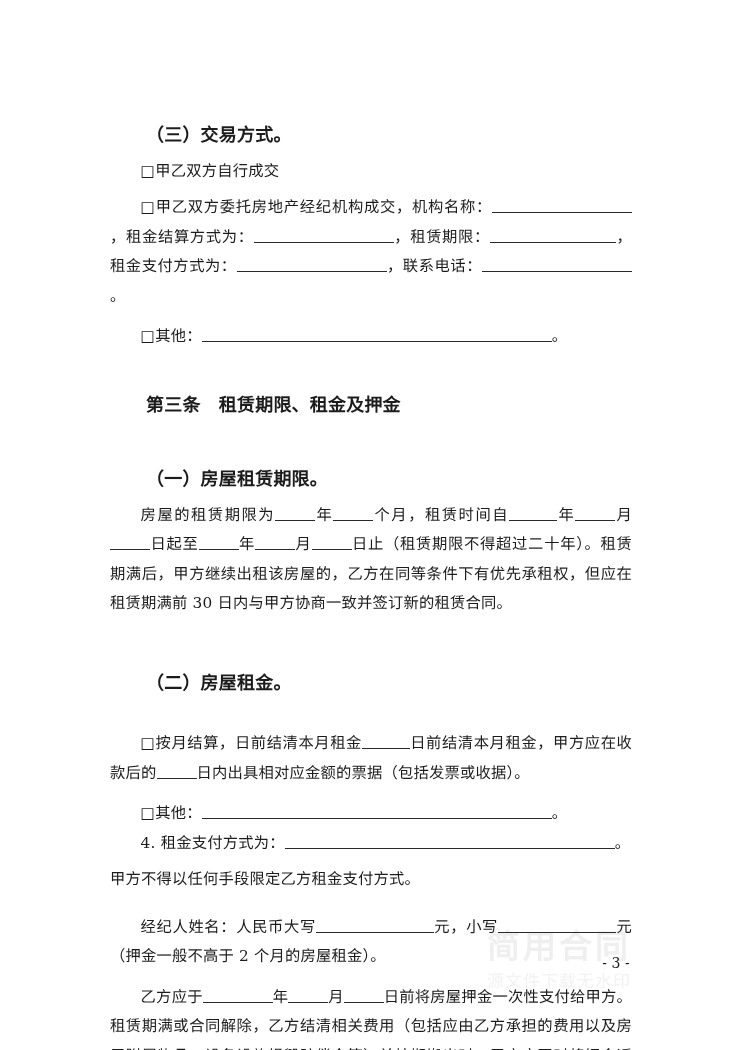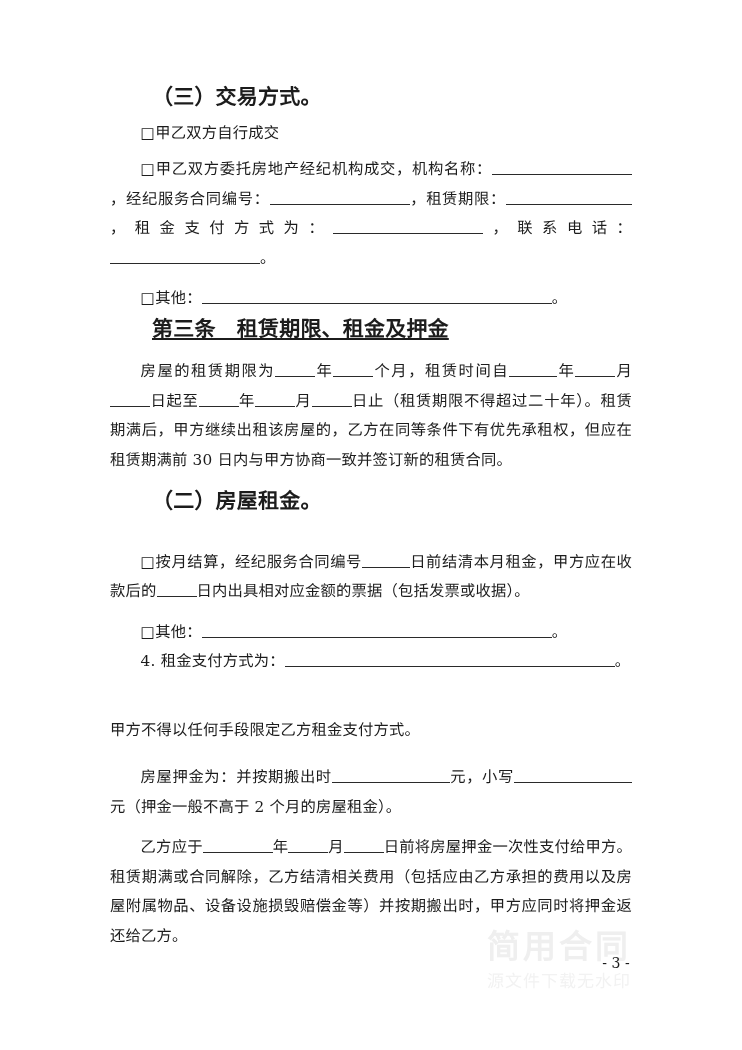--- a/index.html
+++ b/index.html
@@ -65,31 +65,31 @@
     font-size: 15.3px;
     line-height: 29.5px;
     text-align: justify;
     text-justify: inter-ideograph;
     letter-spacing: 0.2px;
   }
   .gap-sm { height: 7px; }
   .gap-md { height: 11px; }
 
   .indent { text-indent: 2em; }
-  .noindent { text-indent: 0; margin-top: 32px; }
+  .noindent { text-indent: 0; }
 
   .heading {
     font-weight: bold;
-    font-size: 21px;
+    font-size: 18px;
     line-height: 29.5px;
     text-indent: 2em;
+    margin-top: 38px;
   }
   .heading.clause {
     text-indent: 2em;
-    text-decoration: underline;
   }
 
   
   .bl {
     display: inline-block;
     border-bottom: 1px solid #2a2a2a;
     vertical-align: baseline;
     height: 15px;
     margin-bottom: -1px;
   }
@@ -137,56 +137,57 @@
   </div>
 
   <div id="content">
 
     <p class="heading">（三）交易方式。</p>
     <div class="gap-sm"></div>
 
     <p class="indent"><span>□甲乙双方自行成交</span></p>
     <div class="gap-sm"></div>
 
-    <p class="indent"><span>□甲乙双方委托房地产经纪机构成交，机构名称：</span><span class="bl bl-w140"></span><span>，经纪服务合同编号：</span><span class="bl bl-w140"></span><span>，租赁期限：</span><span class="bl bl-w126"></span><span>，租金支付方式为：</span><span class="bl bl-w150"></span><span>，联系电话：</span><span class="bl bl-w150"></span><span>。</span></p>
+    <p class="indent"><span>□甲乙双方委托房地产经纪机构成交，机构名称：</span><span class="bl bl-w140"></span><span>，租金结算方式为：</span><span class="bl bl-w140"></span><span>，租赁期限：</span><span class="bl bl-w126"></span><span>，租金支付方式为：</span><span class="bl bl-w150"></span><span>，联系电话：</span><span class="bl bl-w150"></span><span>。</span></p>
     <div class="gap-md"></div>
 
     <p class="indent"><span>□其他：</span><span class="bl bl-fill"></span><span>。</span></p>
 
     <p class="heading clause">第三条　租赁期限、租金及押金</p>
     <div class="gap-sm"></div>
 
+    <p class="heading">（一）房屋租赁期限。</p>
     <div class="gap-sm"></div>
 
     <p class="indent"><span>房屋的租赁期限为</span><span class="bl bl-w40"></span><span>年</span><span class="bl bl-w40"></span><span>个月，租赁时间自</span><span class="bl bl-w48"></span><span>年</span><span class="bl bl-w40"></span><span>月</span><span class="bl bl-w40"></span><span>日起至</span><span class="bl bl-w40"></span><span>年</span><span class="bl bl-w40"></span><span>月</span><span class="bl bl-w40"></span><span>日止（租赁期限不得超过二十年）。租赁期满后，甲方继续出租该房屋的，乙方在同等条件下有优先承租权，但应在租赁期满前 30 日内与甲方协商一致并签订新的租赁合同。</span></p>
     <div class="gap-md"></div>
 
     <p class="heading">（二）房屋租金。</p>
     <div class="gap-sm"></div>
 
     <div class="gap-md"></div>
 
     <div class="gap-sm"></div>
 
     <div class="gap-sm"></div>
 
-    <p class="indent"><span>□按月结算，经纪服务合同编号</span><span class="bl bl-w48"></span><span>日前结清本月租金，甲方应在收款后的</span><span class="bl bl-w40"></span><span>日内出具相对应金额的票据（包括发票或收据）。</span></p>
+    <p class="indent"><span>□按月结算，日前结清本月租金</span><span class="bl bl-w48"></span><span>日前结清本月租金，甲方应在收款后的</span><span class="bl bl-w40"></span><span>日内出具相对应金额的票据（包括发票或收据）。</span></p>
     <div class="gap-md"></div>
 
     <p class="indent"><span>□其他：</span><span class="bl bl-fill"></span><span>。</span></p>
 
     <p class="indent"><span>4. 租金支付方式为：</span><span class="bl bl-fill2"></span><span>。</span></p>
     <div class="gap-sm"></div>
 
     <p class="noindent">甲方不得以任何手段限定乙方租金支付方式。</p>
     <div class="gap-md"></div>
 
     <div class="gap-sm"></div>
 
-    <p class="indent"><span>房屋押金为：并按期搬出时</span><span class="bl bl-w118"></span><span>元，小写</span><span class="bl bl-w118"></span><span>元（押金一般不高于 2 个月的房屋租金）。</span></p>
+    <p class="indent"><span>经纪人姓名：人民币大写</span><span class="bl bl-w118"></span><span>元，小写</span><span class="bl bl-w118"></span><span>元（押金一般不高于 2 个月的房屋租金）。</span></p>
     <div class="gap-md"></div>
 
     <p class="indent"><span>乙方应于</span><span class="bl bl-w70"></span><span>年</span><span class="bl bl-w40"></span><span>月</span><span class="bl bl-w40"></span><span>日前将房屋押金一次性支付给甲方。租赁期满或合同解除，乙方结清相关费用（包括应由乙方承担的费用以及房屋附属物品、设备设施损毁赔偿金等）并按期搬出时，甲方应同时将押金返还给乙方。</span></p>
 
   </div>
 
   <div id="pagenum">
     <span class="pn-inner">- 3 -</span>
   </div>
 

